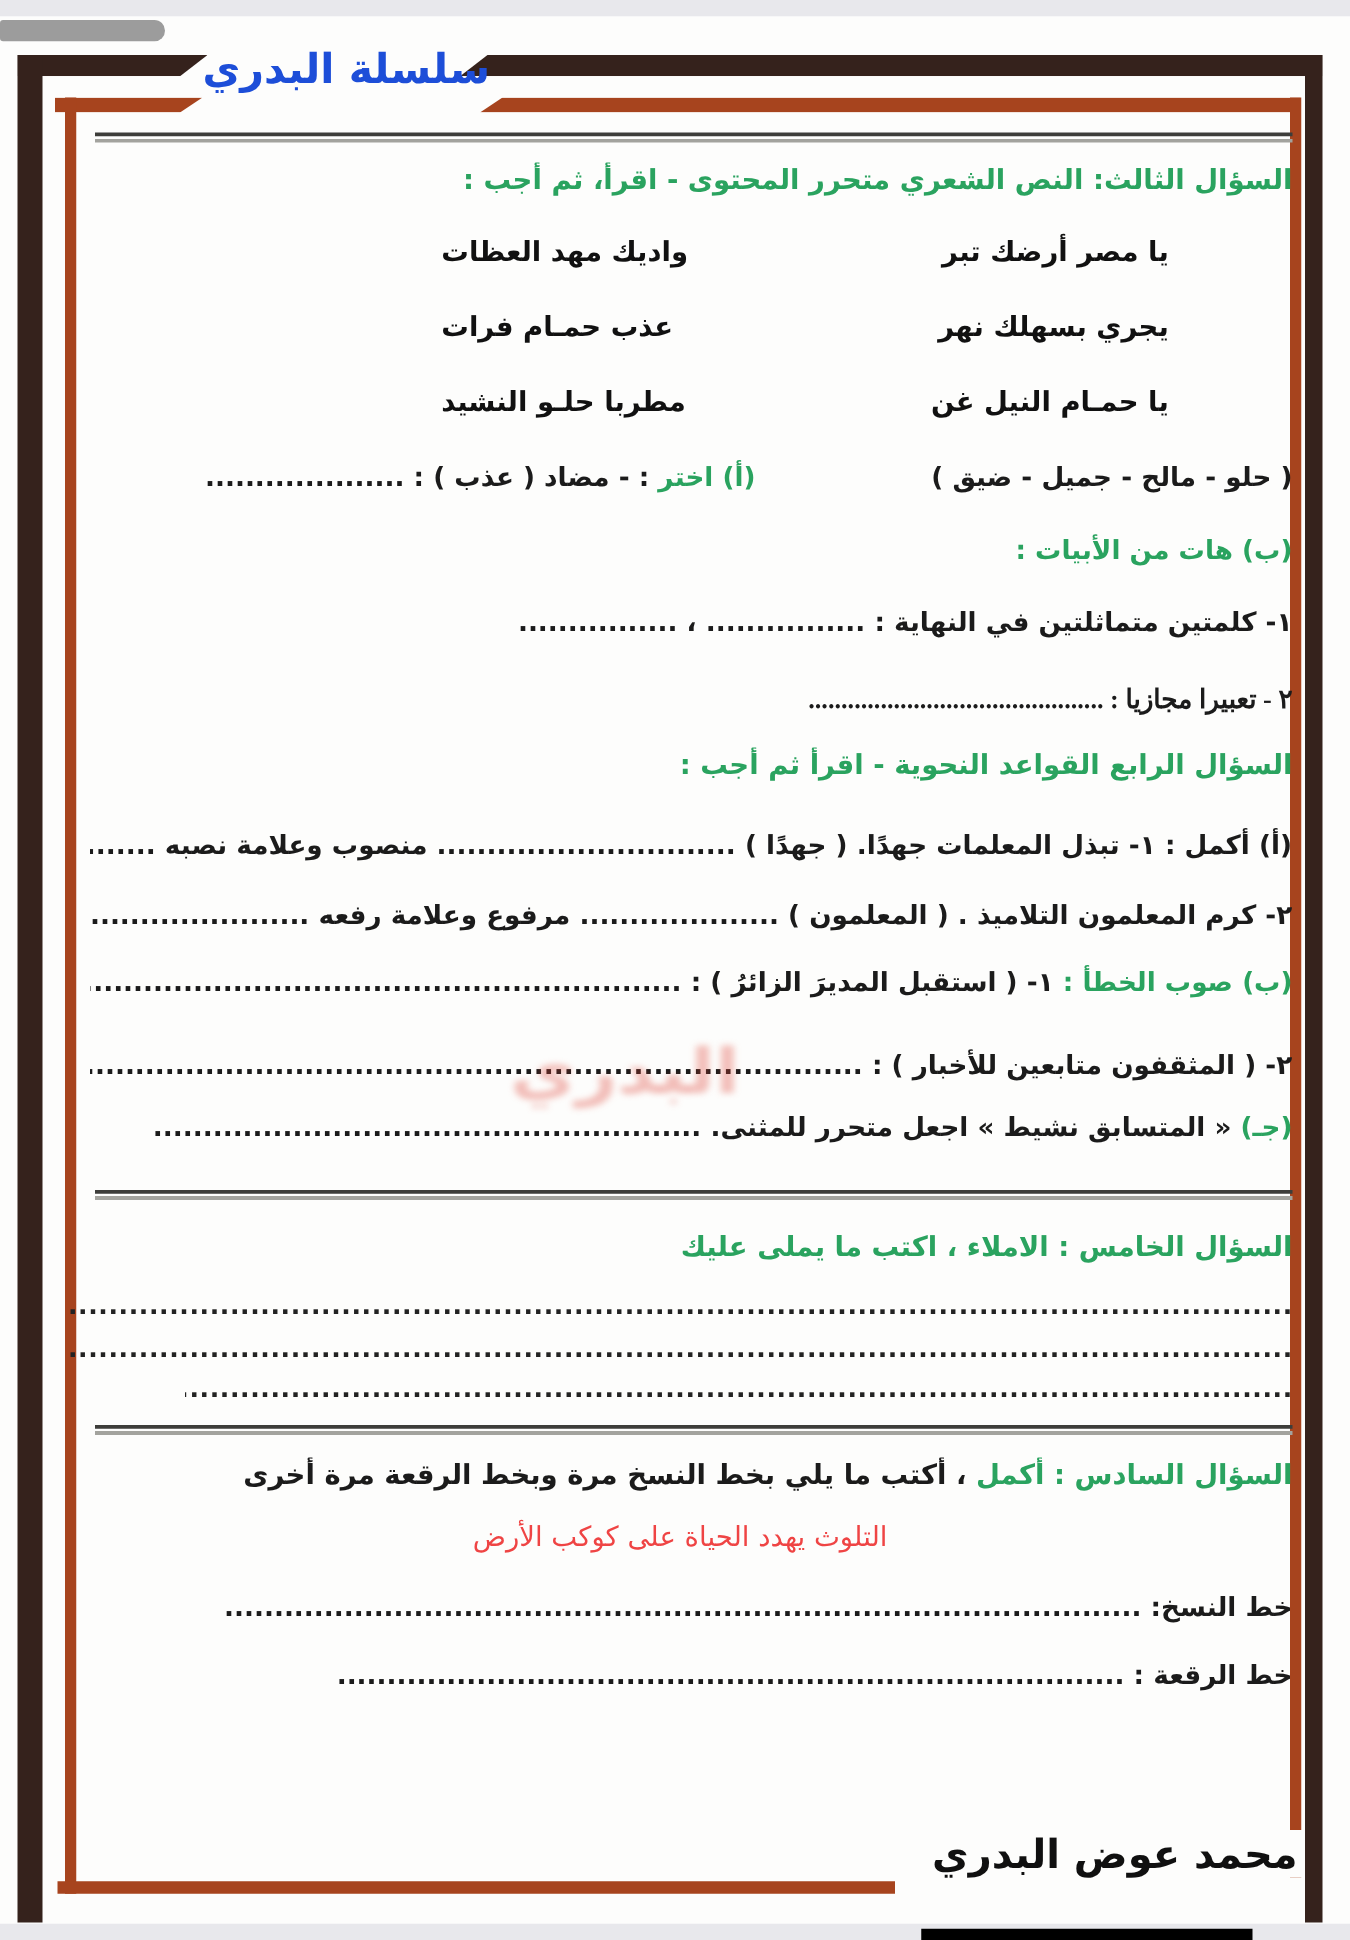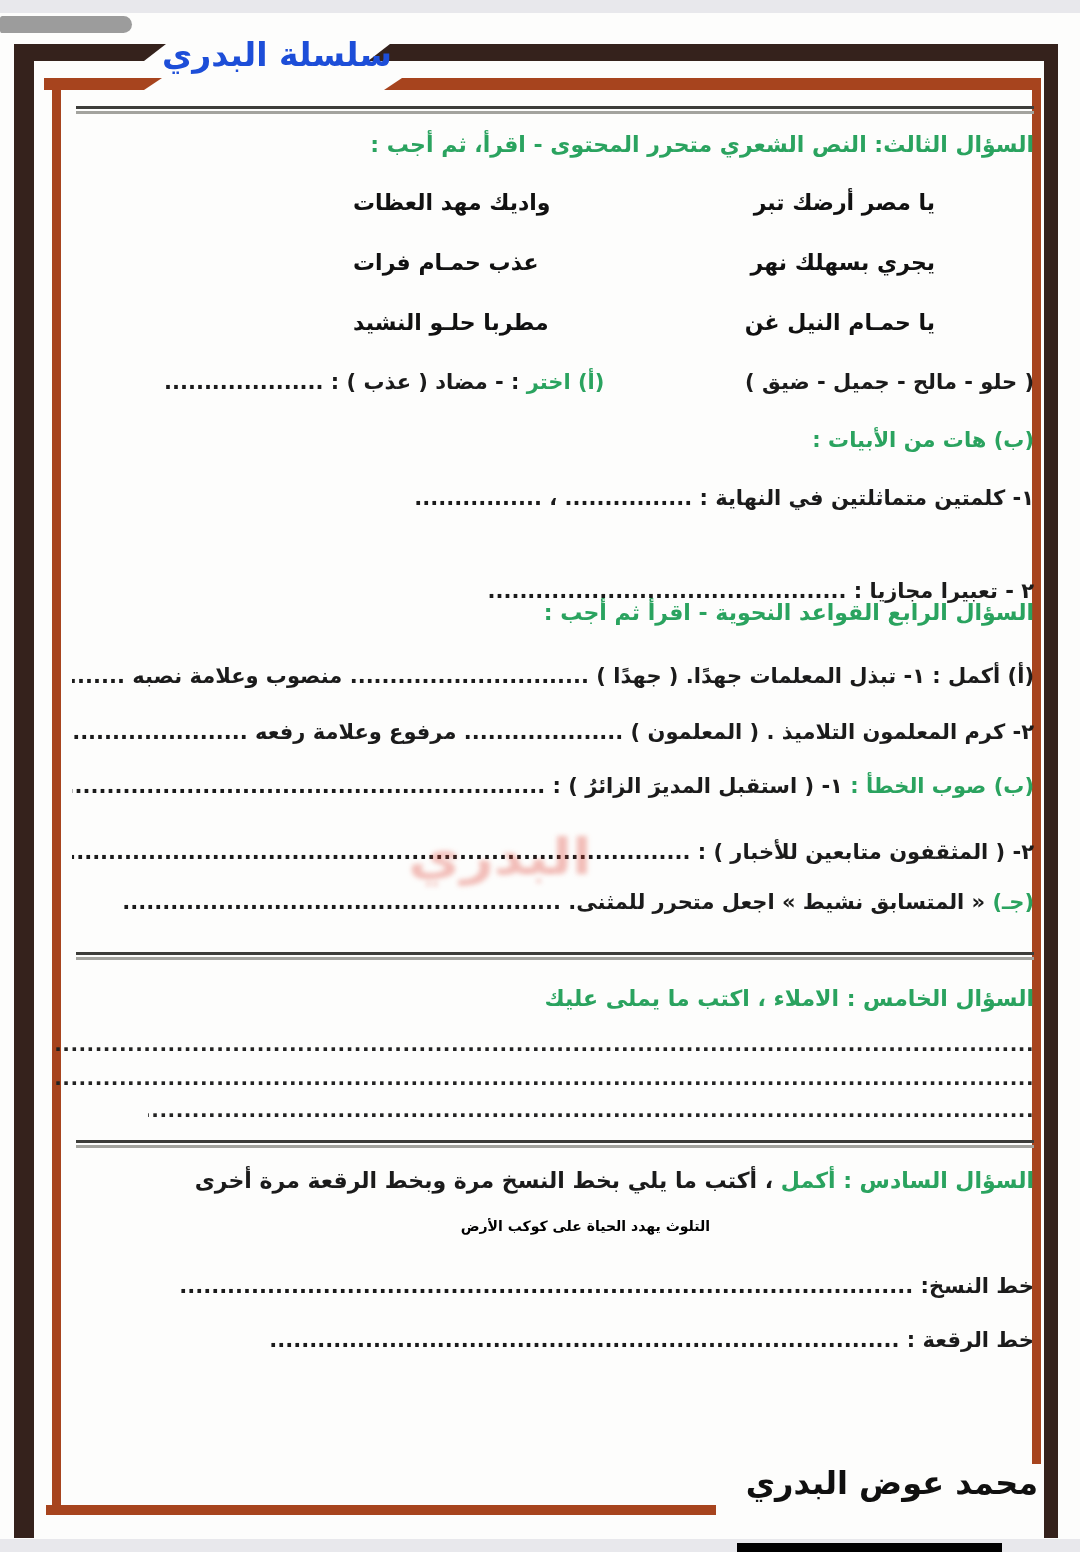--- a/index.html
+++ b/index.html
@@ -37,21 +37,21 @@
   .heading{font-size:22px;}
   .flexline{display:flex;justify-content:space-between;padding-left:92px;}
   .poem-row{
     position:absolute;right:145px;width:582px;display:flex;justify-content:space-between;
     direction:rtl;font-weight:bold;font-size:22px;color:#111;white-space:nowrap;
   }
   .dl{
     position:absolute;left:56px;right:46px;direction:rtl;text-align:right;
     font-weight:bold;font-size:20px;color:#222;white-space:nowrap;overflow:hidden;letter-spacing:0.5px;
   }
-  .sentence{position:absolute;right:370px;direction:rtl;font-weight:bold;font-size:14px;color:#000000;white-space:nowrap;}
+  .sentence{position:absolute;right:370px;direction:rtl;font-weight:normal;font-size:22px;color:#ef4444;white-space:nowrap;}
   .watermark{
     position:absolute;left:420px;top:828px;font-size:50px;font-weight:bold;
     color:rgba(222,68,52,0.34);filter:blur(2.5px);transform:scaleX(1.15);white-space:nowrap;
   }
   .signature{
     position:absolute;right:36px;top:1464px;font-size:32px;font-weight:bold;color:#101010;
     direction:rtl;white-space:nowrap;background:#fdfdfc;padding-right:6px;
   }
   .black-bar{position:absolute;left:737px;top:1543px;width:265px;height:9px;background:#000;}
 </style>
@@ -96,21 +96,21 @@
   <span>( حلو - مالح - جميل - ضيق )</span>
   <span>
     <span class="g">(أ) اختر</span><span> : - مضاد ( عذب ) :  ....................</span>
   </span>
 </div>
 
 <div class="line" style="top:426px;">
   <span class="g">(ب) هات من الأبيات :</span>
 </div>
 <div class="line" style="top:484px;">١- كلمتين متماثلتين في النهاية : ................ ، ................</div>
-<div class="line" style="top:577px;">٢ - تعبيرا مجازيا : .............................................</div>
+<div class="line" style="top:545px;font-family:Liberation Serif, serif;">٢ - تعبيرا مجازيا : .............................................</div>
 
 <div class="line heading" style="top:598px;">
   <span class="g">السؤال الرابع   القواعد النحوية - اقرأ ثم أجب :</span>
 </div>
 <div class="line" style="top:662px;">(أ) أكمل : ١- تبذل المعلمات جهدًا. ( جهدًا ) .............................. منصوب وعلامة نصبه ..............................</div>
 <div class="line" style="top:718px;">٢- كرم المعلمون التلاميذ . ( المعلمون ) .................... مرفوع وعلامة رفعه ...................................</div>
 <div class="line" style="top:772px;">
   <span class="g">(ب) صوب الخطأ :</span>
   <span>١- ( استقبل المديرَ الزائرُ ) : ...............................................................................................</span>
 </div>

